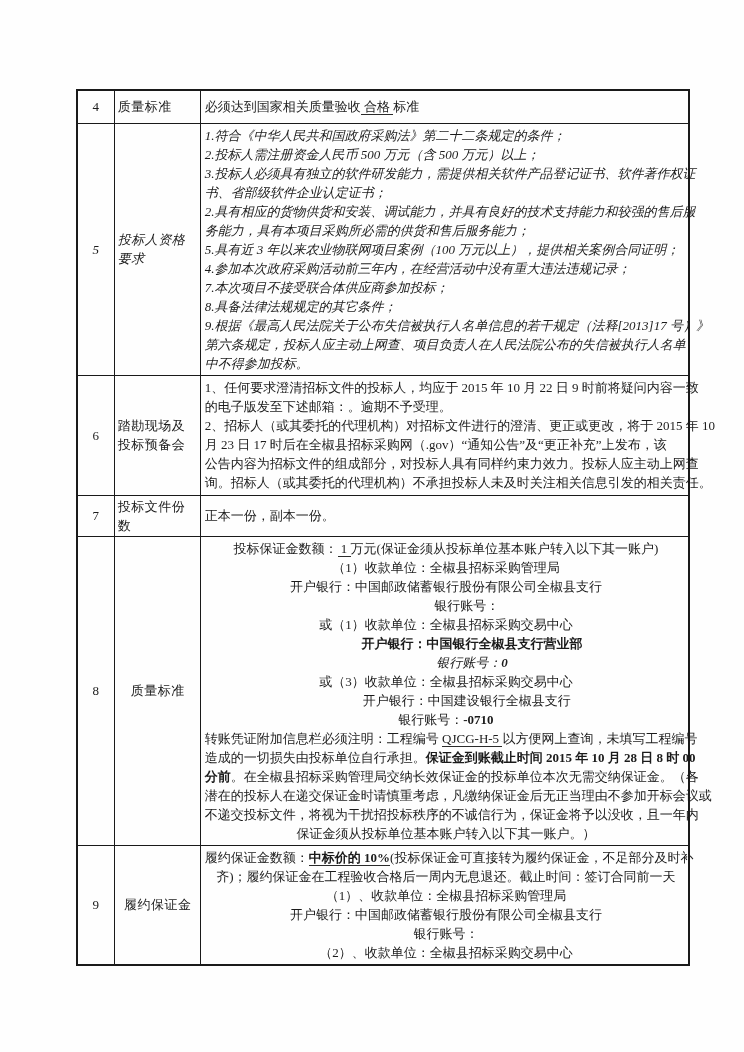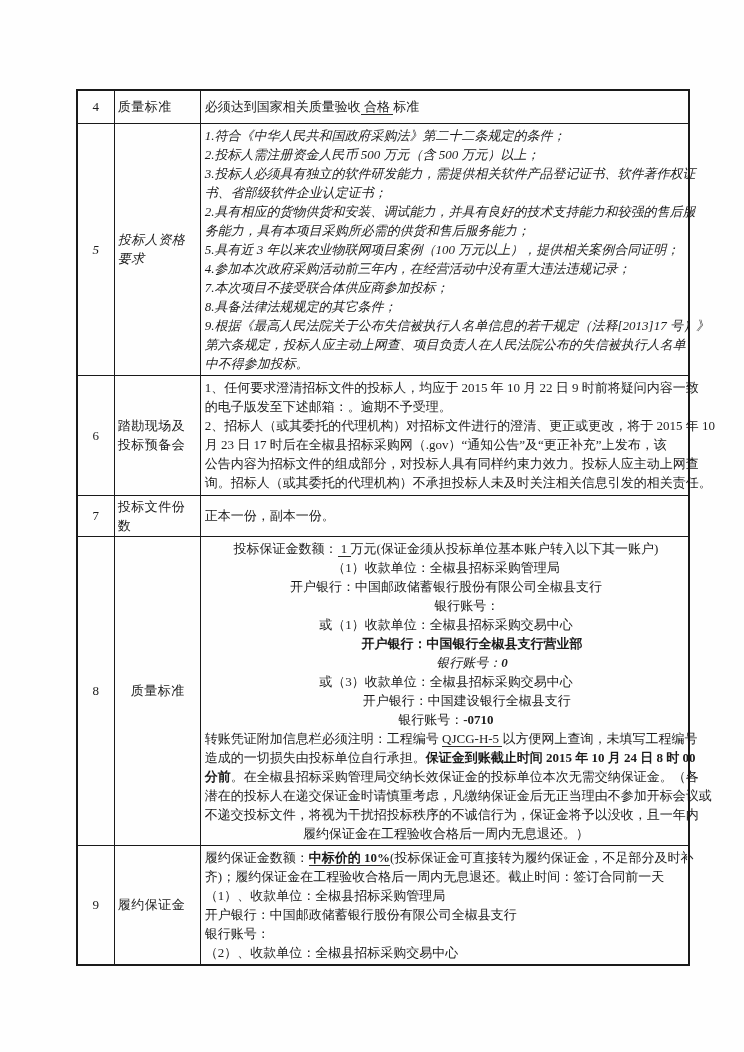--- a/index.html
+++ b/index.html
@@ -53,21 +53,21 @@
   .line span.u {
     border-bottom: 1px solid #2a2a2a;
     padding-bottom: 0px;
   }
   
   tr[data-row="0"] td { height: 33px; }
   tr[data-row="1"] td { height: 245px; font-style: italic; }
   tr[data-row="2"] td { height: 120px; }
   tr[data-row="3"] td { height: 40px; }
   tr[data-row="4"] td { height: 300px; text-align: center; }
-  tr[data-row="5"] td { height: 116px; }
+  tr[data-row="5"] td { height: 116px; text-align: center; }
 </style>
 </head>
 <body>
 
 <div class="page">
   <table class="spec">
     <tbody>
         <tr data-row="0">
           <td class="num">4</td>
           <td class="label">质量标准</td>
@@ -121,25 +121,25 @@
             <div class="line"><span>（1）收款单位：全椒县招标采购管理局</span></div>
             <div class="line"><span>开户银行：中国邮政储蓄银行股份有限公司全椒县支行</span></div>
             <div class="line" style="padding-left: 3.2em;"><span>银行账号：</span></div>
             <div class="line"><span>或（1）收款单位：全椒县招标采购交易中心</span></div>
             <div class="line" style="padding-left: 4em; font-weight: bold;"><span>开户银行：中国银行全椒县支行营业部</span></div>
             <div class="line" style="padding-left: 4em; font-style: italic;"><span>银行账号：</span><span class="b">0</span></div>
             <div class="line"><span>或（3）收款单位：全椒县招标采购交易中心</span></div>
             <div class="line" style="padding-left: 3.2em;"><span>开户银行：中国建设银行全椒县支行</span></div>
             <div class="line"><span>银行账号：</span><span class="b">-0710</span></div>
             <div class="line"><span>转账凭证附加信息栏必须注明：工程编号 </span><span class="u">QJCG-H-5  </span><span> 以方便网上查询，未填写工程编号</span></div>
-            <div class="line"><span>造成的一切损失由投标单位自行承担。</span><span class="b">保证金到账截止时间 2015 年 10 月 24 日 8 时 00</span></div>
+            <div class="line"><span>造成的一切损失由投标单位自行承担。</span><span class="b">保证金到账截止时间 2015 年 10 月 28 日 8 时 00</span></div>
             <div class="line"><span class="b">分前</span><span>。在全椒县招标采购管理局交纳长效保证金的投标单位本次无需交纳保证金。（各</span></div>
             <div class="line"><span>潜在的投标人在递交保证金时请慎重考虑，凡缴纳保证金后无正当理由不参加开标会议或</span></div>
             <div class="line"><span>不递交投标文件，将视为干扰招投标秩序的不诚信行为，保证金将予以没收，且一年内</span></div>
-            <div class="line"><span>履约保证金在工程验收合格后一周内无息退还。）</span></div>
+            <div class="line"><span>保证金须从投标单位基本账户转入以下其一账户。）</span></div>
           </td>
         </tr>
         <tr data-row="5">
           <td class="num">9</td>
           <td class="label">履约保证金</td>
           <td class="content">
             <div class="line"><span>履约保证金数额：</span><span class="b u">中标价的 10%</span><span>(投标保证金可直接转为履约保证金，不足部分及时补</span></div>
             <div class="line"><span>齐)；履约保证金在工程验收合格后一周内无息退还。截止时间：签订合同前一天</span></div>
             <div class="line"><span>（1）、收款单位：全椒县招标采购管理局</span></div>
             <div class="line"><span>开户银行：中国邮政储蓄银行股份有限公司全椒县支行</span></div>

